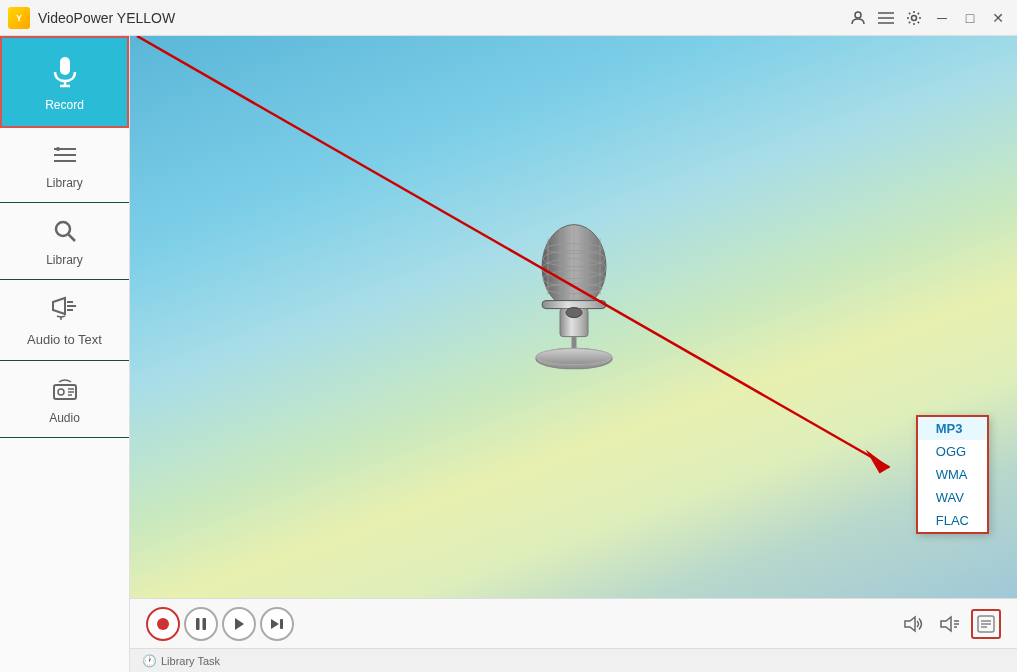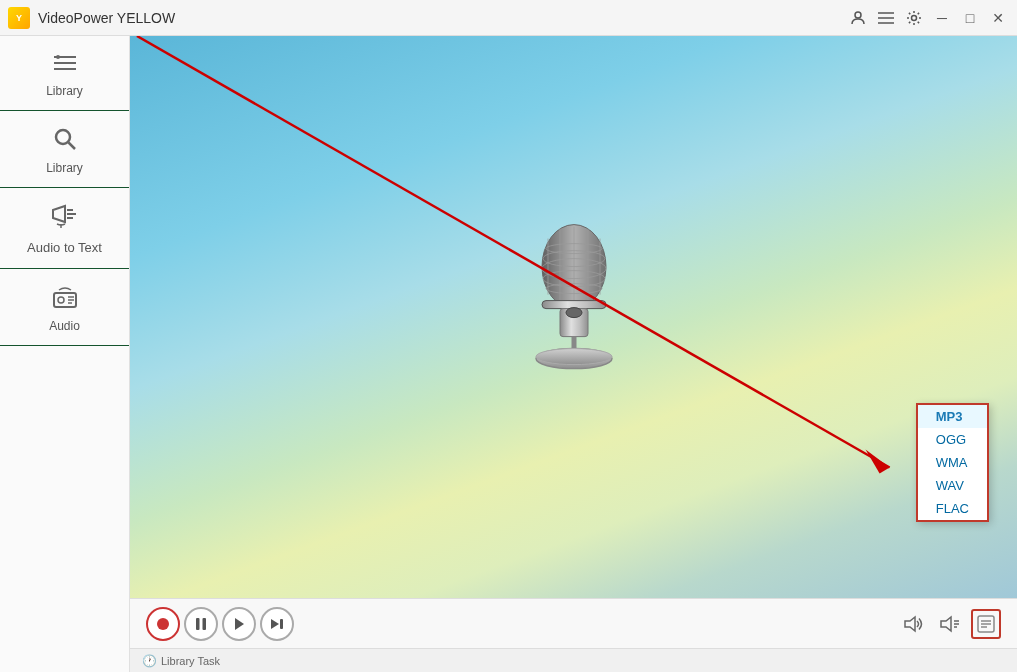--- a/index.html
+++ b/index.html
@@ -102,21 +102,21 @@
       position: absolute;
       top: 0; left: 0;
       width: 100%; height: 100%;
       pointer-events: none;
     }
 
     
     .format-box {
       position: absolute;
       right: 28px;
-      bottom: 76px;
+      bottom: 64px;
       background: white;
       border: 2px solid #c0392b;
       box-shadow: 2px 2px 8px rgba(0,0,0,0.2);
       z-index: 10;
       margin-left: 47px;
     }
     .format-item {
       padding: 4px 18px;
       font-size: 13px;
       color: #0369a1;
@@ -207,20 +207,31 @@
     <div class="titlebar-btn">─</div>
     <div class="titlebar-btn">□</div>
     <div class="titlebar-btn close">✕</div>
   </div>
 </div>
 
 <div class="main-layout">
 
   <div class="sidebar">
 
+    <div class="sidebar-item active" style="padding: 18px 0 14px;">
+      <span class="sidebar-icon">
+        <svg width="28" height="32" viewBox="0 0 28 32" fill="none">
+          <rect x="9" y="1" width="10" height="18" rx="5" fill="white"></rect>
+          <path d="M4 16c0 5.5 4 9 10 9s10-3.5 10-9" stroke="white" stroke-width="2.5" fill="none"></path>
+          <line x1="14" y1="25" x2="14" y2="30" stroke="white" stroke-width="2.5"></line>
+          <line x1="9" y1="30" x2="19" y2="30" stroke="white" stroke-width="2.5"></line>
+        </svg>
+      </span>
+      <span class="sidebar-label">Record</span>
+    </div>
 
     <div class="sidebar-item">
       <span class="sidebar-icon">
         <svg width="26" height="22" viewBox="0 0 26 22" fill="none">
           <line x1="2" y1="5" x2="24" y2="5" stroke="#666" stroke-width="2"></line>
           <line x1="2" y1="11" x2="24" y2="11" stroke="#666" stroke-width="2"></line>
           <line x1="2" y1="17" x2="24" y2="17" stroke="#666" stroke-width="2"></line>
           <circle cx="6" cy="5" r="2" fill="#666"></circle>
         </svg>
       </span>

